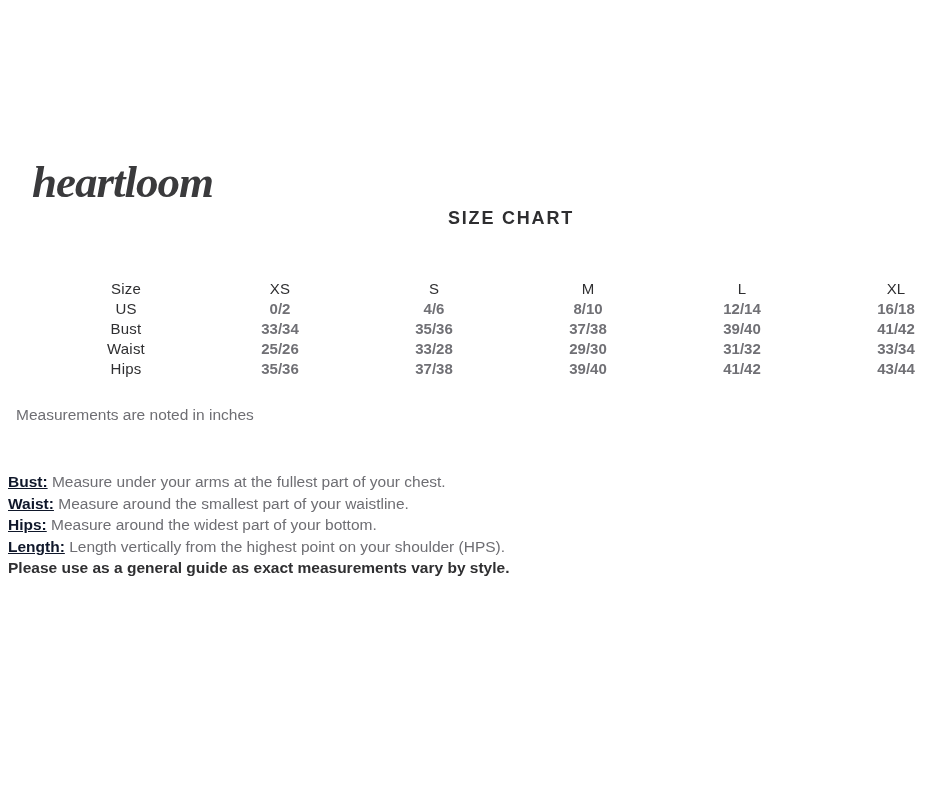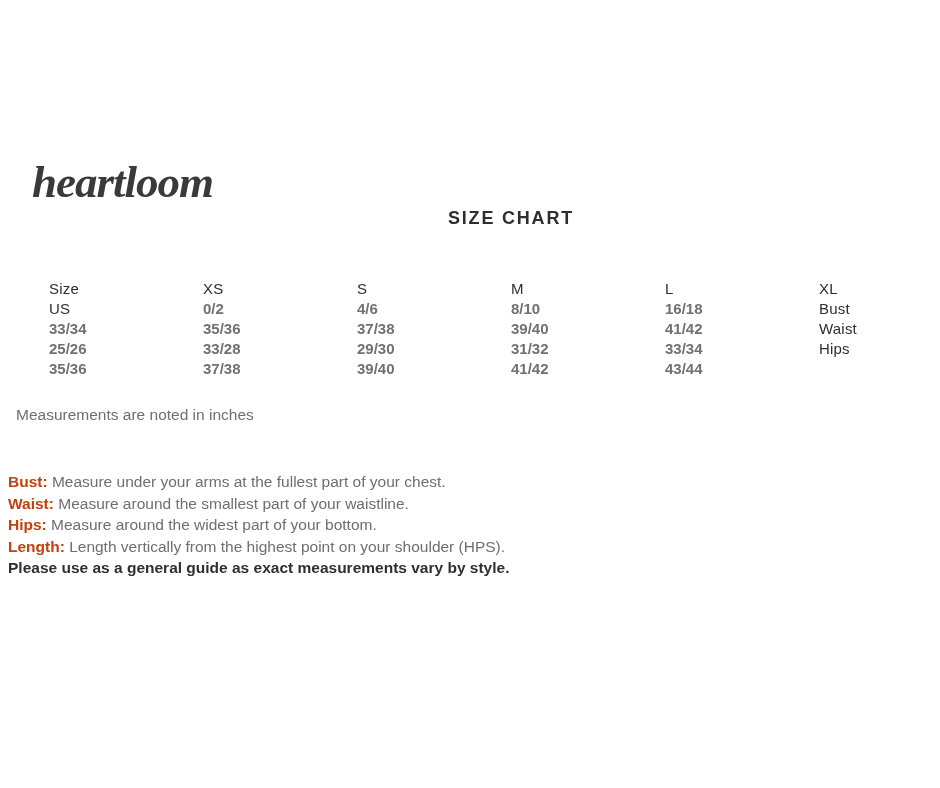--- a/index.html
+++ b/index.html
@@ -43,21 +43,21 @@
     line-height: 20px;
   }
   .size-table {
     margin-top: 39px;
     display: grid;
     grid-template-columns: repeat(6, 1fr);
     grid-auto-rows: 20px;
     align-items: center;
   }
   .size-table .cell {
-    text-align: left;
+    text-align: center;
     font-size: 15px;
     line-height: 20px;
     white-space: nowrap;
     margin-top: 24px;
   }
   .size-table .th,
   .size-table .row-label {
     color: #2f2f31;
     font-weight: 500;
     letter-spacing: 0.2px;
@@ -81,22 +81,23 @@
     top: 471px;
   }
   .guide p {
     margin: 0;
     font-size: 15.5px;
     line-height: 21.5px;
     color: #6e6e73;
     white-space: nowrap;
   }
   .guide strong {
-    color: #c2410c;
+    color: #0f172a;
     font-weight: 700;
+    text-decoration: underline;
   }
   .guide .disclaimer {
     color: #2f2f31;
     font-weight: 700;
   }
 </style>
 </head>
 <body>
 
 <div class="logo">heartloom</div>
@@ -110,20 +111,21 @@
     <div class="cell th">XS</div>
     <div class="cell th">S</div>
     <div class="cell th">M</div>
     <div class="cell th">L</div>
     <div class="cell th">XL</div>
 
     <div class="cell row-label">US</div>
     <div class="cell val">0/2</div>
     <div class="cell val">4/6</div>
     <div class="cell val">8/10</div>
+    <div class="cell val">12/14</div>
     <div class="cell val">16/18</div>
 
     <div class="cell row-label">Bust</div>
     <div class="cell val">33/34</div>
     <div class="cell val">35/36</div>
     <div class="cell val">37/38</div>
     <div class="cell val">39/40</div>
     <div class="cell val">41/42</div>
 
     <div class="cell row-label">Waist</div>

